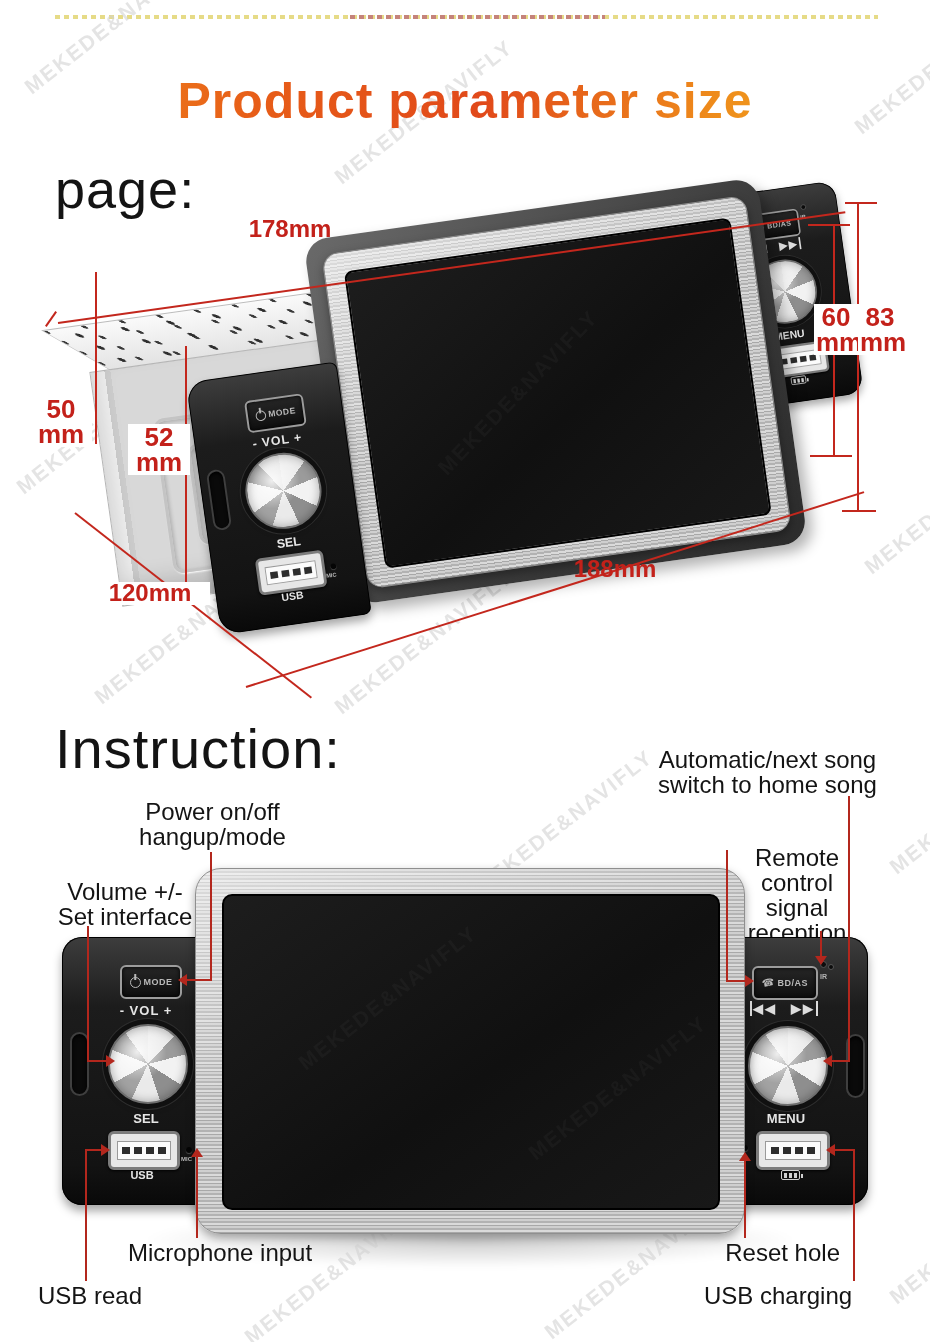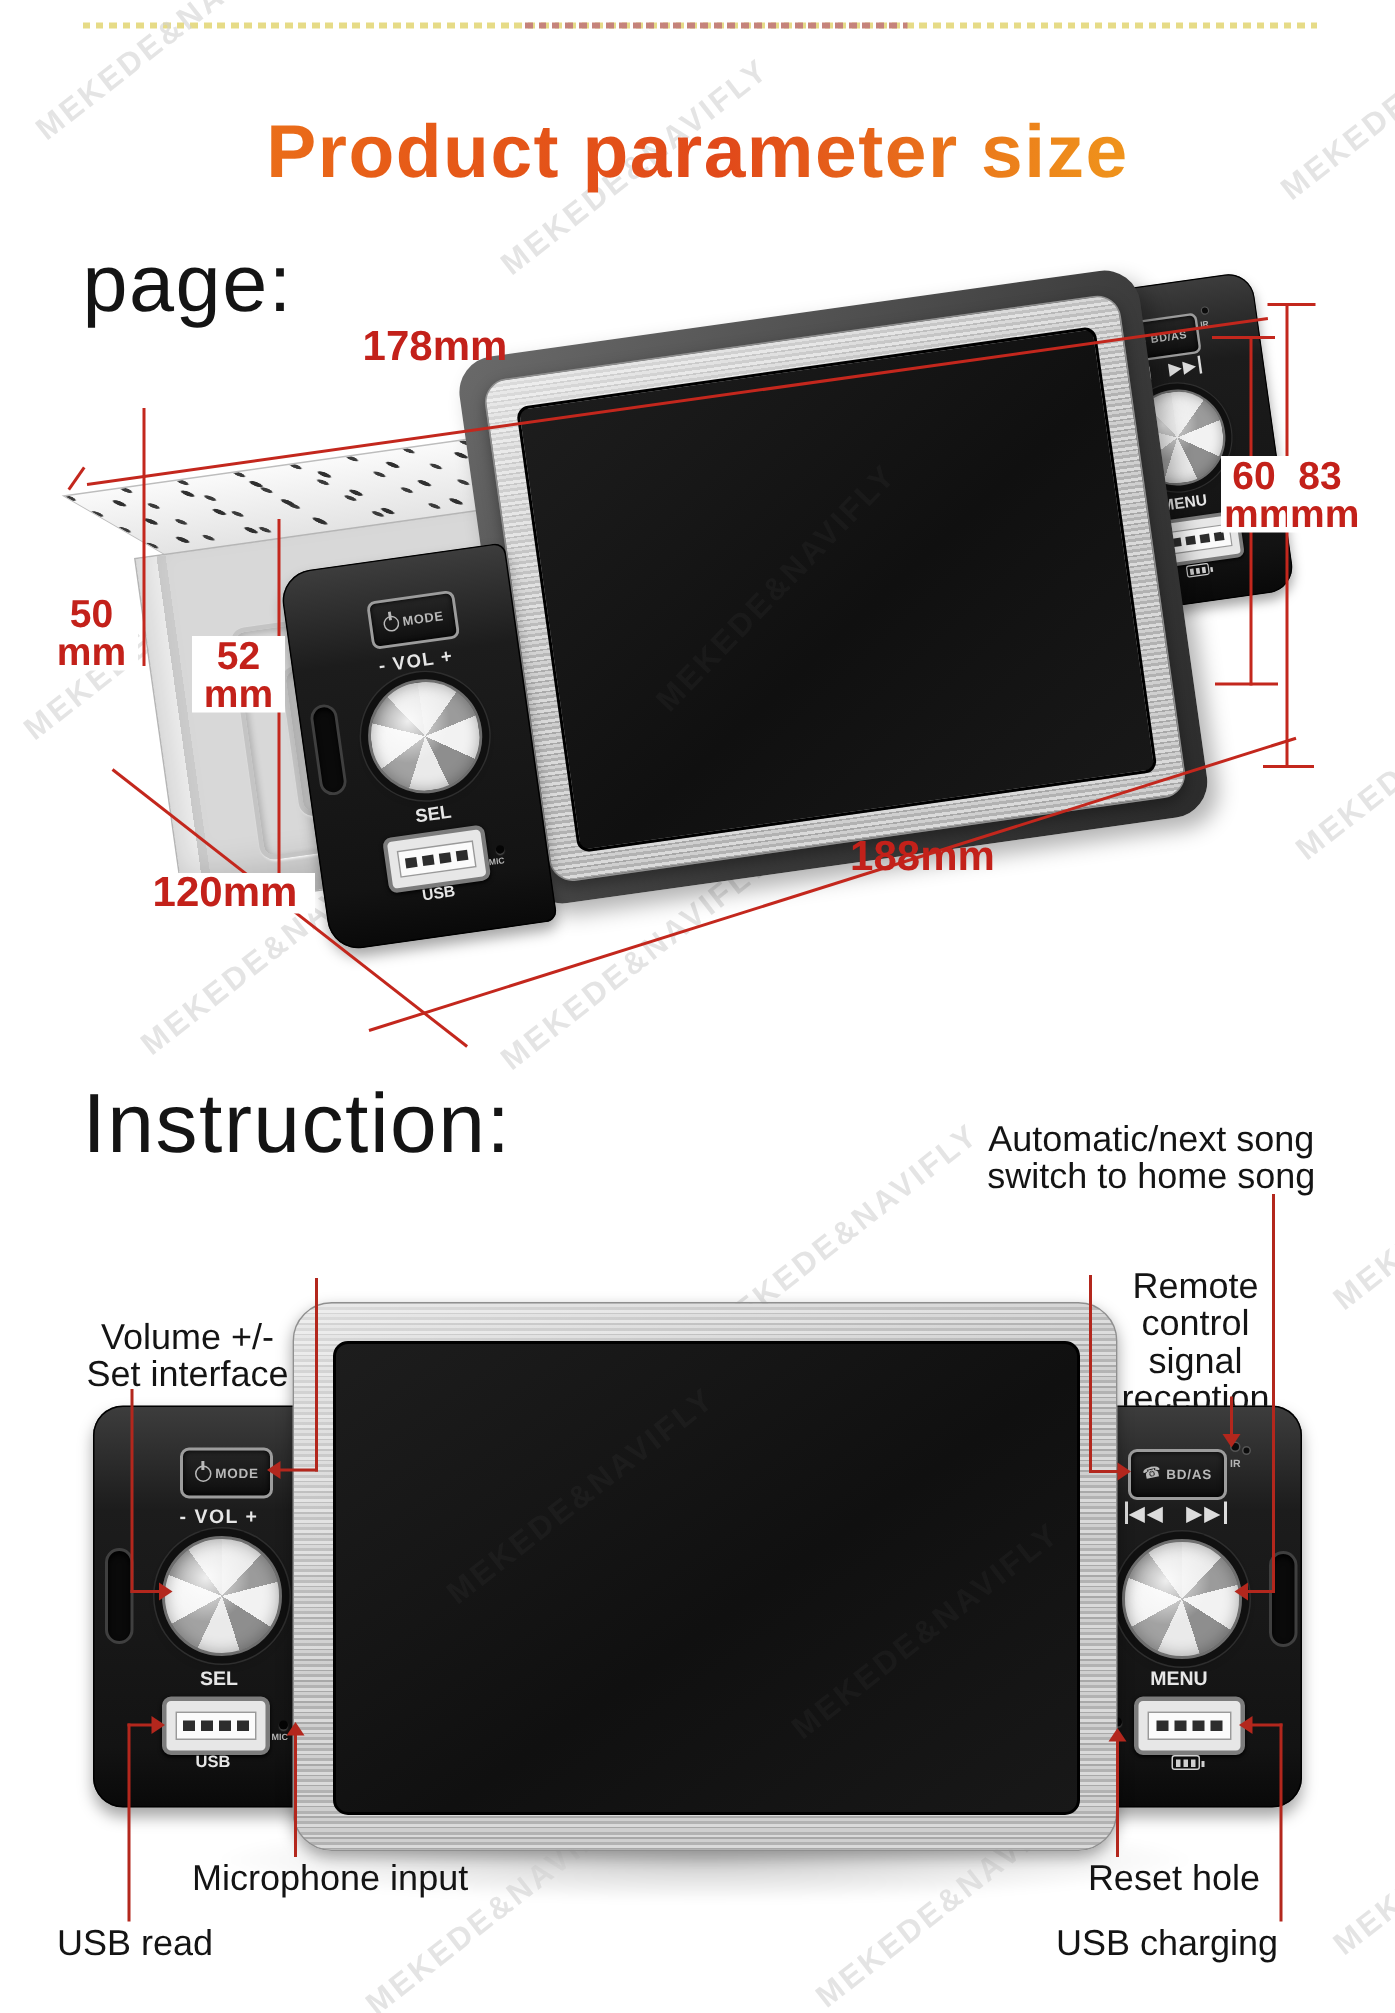--- a/index.html
+++ b/index.html
@@ -20,21 +20,21 @@
 
   
   .title{left:0;top:72px;width:930px;text-align:center;font-size:50px;font-weight:bold;letter-spacing:1px;
     background:linear-gradient(100deg,#f2941d 0%,#e75d18 28%,#e1491a 52%,#ee8a1b 76%,#f4ba20 100%);
     -webkit-background-clip:text;background-clip:text;color:transparent;z-index:6;}
   .h-size{left:55px;top:158px;font-size:54px;color:#141414;letter-spacing:1px;z-index:6;}
   .h-instr{left:55px;top:716px;font-size:56px;color:#141414;letter-spacing:1px;z-index:6;}
 
   
   .dim-label{color:#c3211a;font-weight:bold;z-index:31;text-align:center;line-height:0.95;background:#ffffff00;}
-  .dim-big{font-size:28px;}
+  .dim-big{font-size:24px;}
   .dim-two{font-size:26px;background:#ffffff;padding:1px 2px;}
   .red-line{background:#c3271d;z-index:30;}
   .leader{background:#b3271d;z-index:30;}
   .arrow{width:0;height:0;z-index:30;}
   .arrow.right{border-top:6px solid transparent;border-bottom:6px solid transparent;border-left:9px solid #b3271d;}
   .arrow.left {border-top:6px solid transparent;border-bottom:6px solid transparent;border-right:9px solid #b3271d;}
   .arrow.up   {border-left:6px solid transparent;border-right:6px solid transparent;border-bottom:9px solid #b3271d;}
   .arrow.down {border-left:6px solid transparent;border-right:6px solid transparent;border-top:9px solid #b3271d;}
 
   
@@ -235,20 +235,24 @@
     <div>83</div>
       <div>mm</div>
   </div>
 
   <div class="abs h-instr">Instruction:</div>
 
   <div class="abs note" style="left:645px;top:748px;width:245px">
     <div>Automatic/next song</div>
       <div>switch to home song</div>
   </div>
+  <div class="abs note" style="left:105px;top:800px;width:215px">
+    <div>Power on/off</div>
+      <div>hangup/mode</div>
+  </div>
   <div class="abs note" style="left:737px;top:846px;width:120px">
     <div>Remote</div>
       <div>control</div>
     <div>signal</div>
       <div>reception</div>
   </div>
   <div class="abs note" style="left:45px;top:880px;width:160px">
     <div>Volume +/-</div>
       <div>Set interface</div>
   </div>

